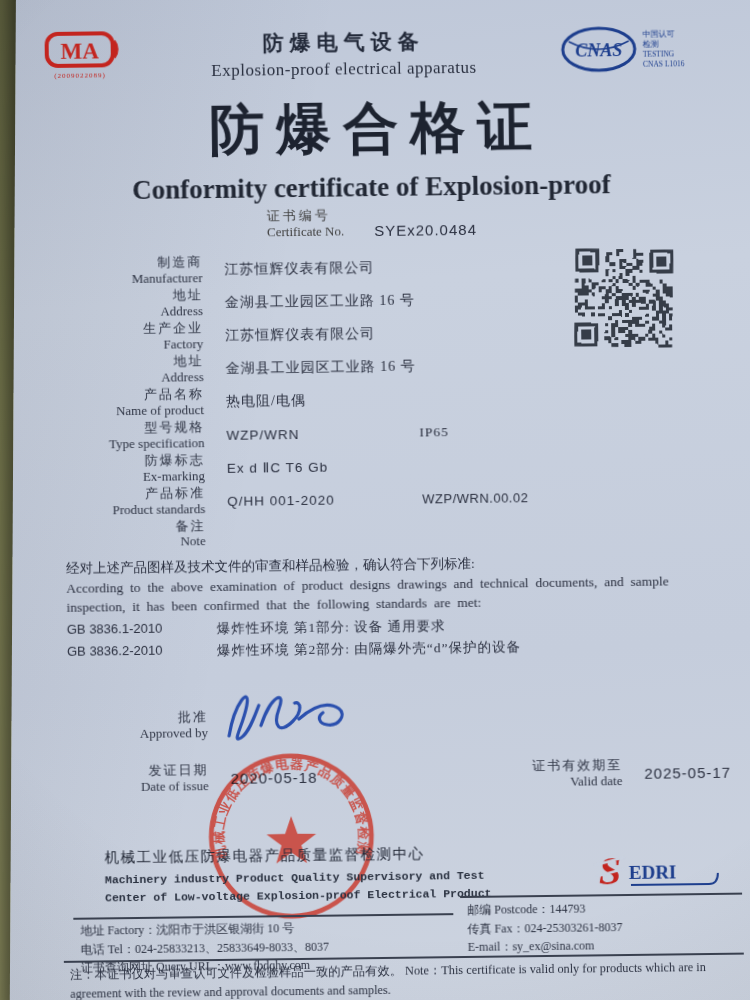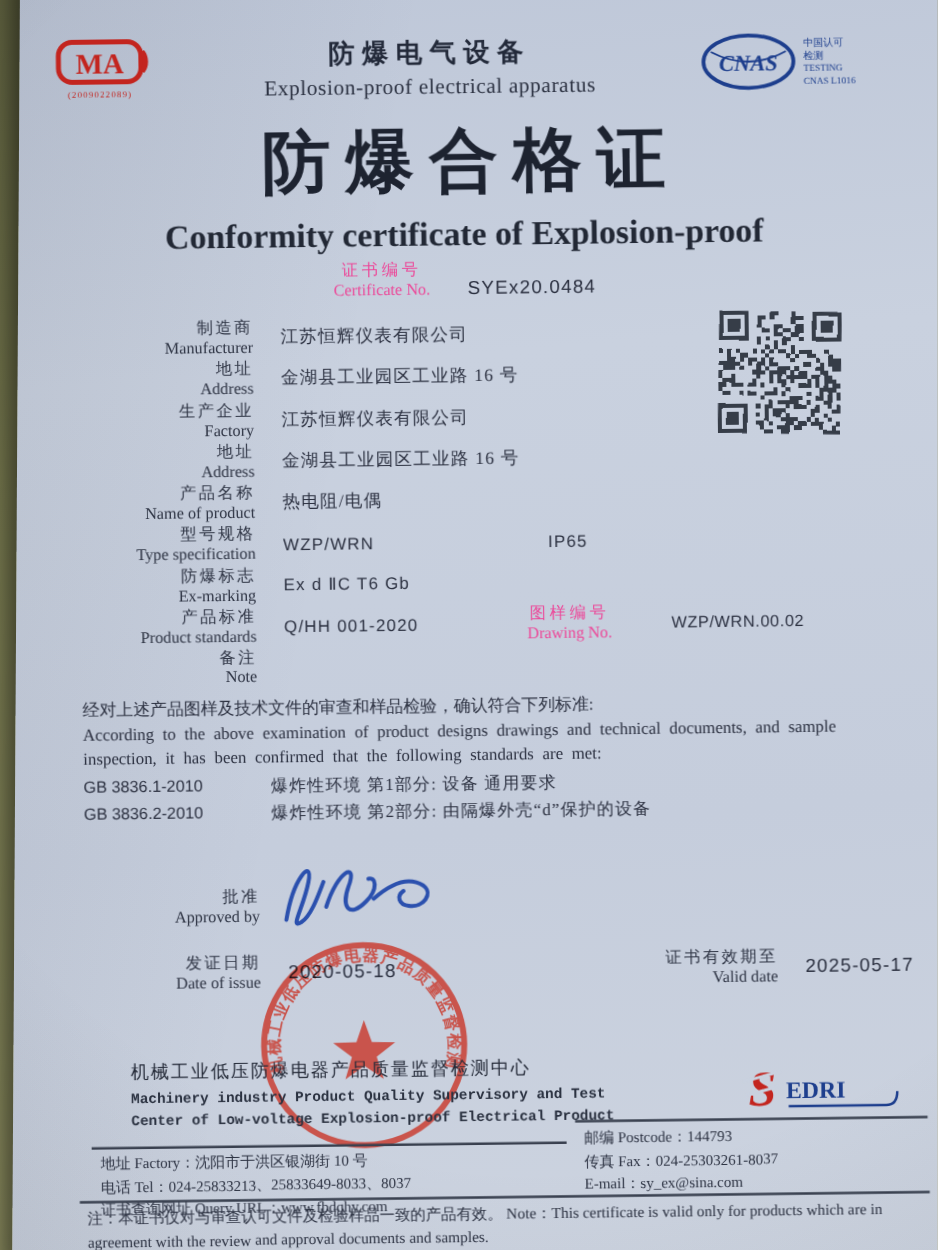--- a/index.html
+++ b/index.html
@@ -19,32 +19,32 @@
   
   .header{display:flex;align-items:flex-start;justify-content:space-between;padding:26px 34px 0 46px;}
   .hdr-center{flex:1;text-align:center;padding-top:2px;}
   .hdr-zh{font-family:"Liberation Sans","DejaVu Sans",sans-serif;font-weight:bold;font-size:21px;letter-spacing:6px;color:#20263466;color:#232a3a;}
   .hdr-en{font-size:17px;margin-top:3px;letter-spacing:0.5px;color:#2a3040;}
   
   .main-title{text-align:center;font-family:"Liberation Sans","DejaVu Sans",sans-serif;
       font-weight:bold;font-size:55px;letter-spacing:12px;padding-left:12px;margin-top:12px;color:#1d2330;}
   .en-title{text-align:center;font-weight:bold;font-size:27px;margin-top:6px;color:#222835;}
   .certno{display:flex;justify-content:center;align-items:center;margin-top:4px;}
-  .lbl2{font-size:13px;line-height:1.25;text-align:center;color:#ec4899;}
+  .lbl2{font-size:13px;line-height:1.25;text-align:left;color:#404040;}
   .lbl2 .zh{letter-spacing:3px;}
   .certno .val{font-family:"Liberation Sans","DejaVu Sans",sans-serif;font-size:15px;margin-left:30px;letter-spacing:1px;align-self:flex-end;padding-bottom:1px;}
   
   .fields{margin-top:12px;}
   .frow{position:relative;display:flex;align-items:center;min-height:33px;padding-left:50px;}
   .frow.short{min-height:29px;}
   .flabel{width:155px;text-align:right;font-size:13px;line-height:1.22;color:#2e3444;}
   .flabel .zh{letter-spacing:2px;}
   .fvalue{margin-left:22px;font-size:14px;letter-spacing:1px;white-space:nowrap;}
   .mono-val{font-family:"Liberation Sans","DejaVu Sans",sans-serif;font-size:13.5px;}
-  .fvalue2{position:absolute;left:439px;font-size:13.5px;font-family:Liberation Sans, sans-serif;letter-spacing:1px;}
+  .fvalue2{position:absolute;left:420px;font-size:13.5px;font-family:Liberation Serif, serif;letter-spacing:1px;}
   .fextra{position:absolute;left:398px;display:flex;align-items:center;}
   .fextra .lbl2{width:115px;}
   .fextra .fval{margin-left:24px;font-size:13px;font-family:"Liberation Sans","DejaVu Sans",sans-serif;letter-spacing:0.5px;}
   
   .statement{margin:8px 44px 0 65px;font-size:13.5px;line-height:1.45;}
   .statement .en{word-spacing:3.5px;}
   .standards{margin:2px 0 0 65px;font-size:13.5px;line-height:1.6;}
   .std{display:flex;}
   .std .code{width:150px;font-family:"Liberation Sans","DejaVu Sans",sans-serif;font-size:13px;}
   .std .desc{letter-spacing:1px;}
@@ -162,24 +162,20 @@
       </div>
       <div class="fvalue mono-val">Ex d ⅡC T6 Gb</div>
     </div>
     <div class="frow">
       <div class="flabel">
         <div class="zh">产品标准</div>
         <div>Product standards</div>
       </div>
       <div class="fvalue mono-val">Q/HH 001-2020</div>
       <div class="fextra">
-        <div class="lbl2">
-          <div class="zh">图样编号</div>
-          <div>Drawing No.</div>
-        </div>
         <div class="fval">WZP/WRN.00.02</div>
       </div>
     </div>
     <div class="frow short">
       <div class="flabel">
         <div class="zh">备注</div>
         <div>Note</div>
       </div>
       <div class="fvalue"></div>
     </div>

